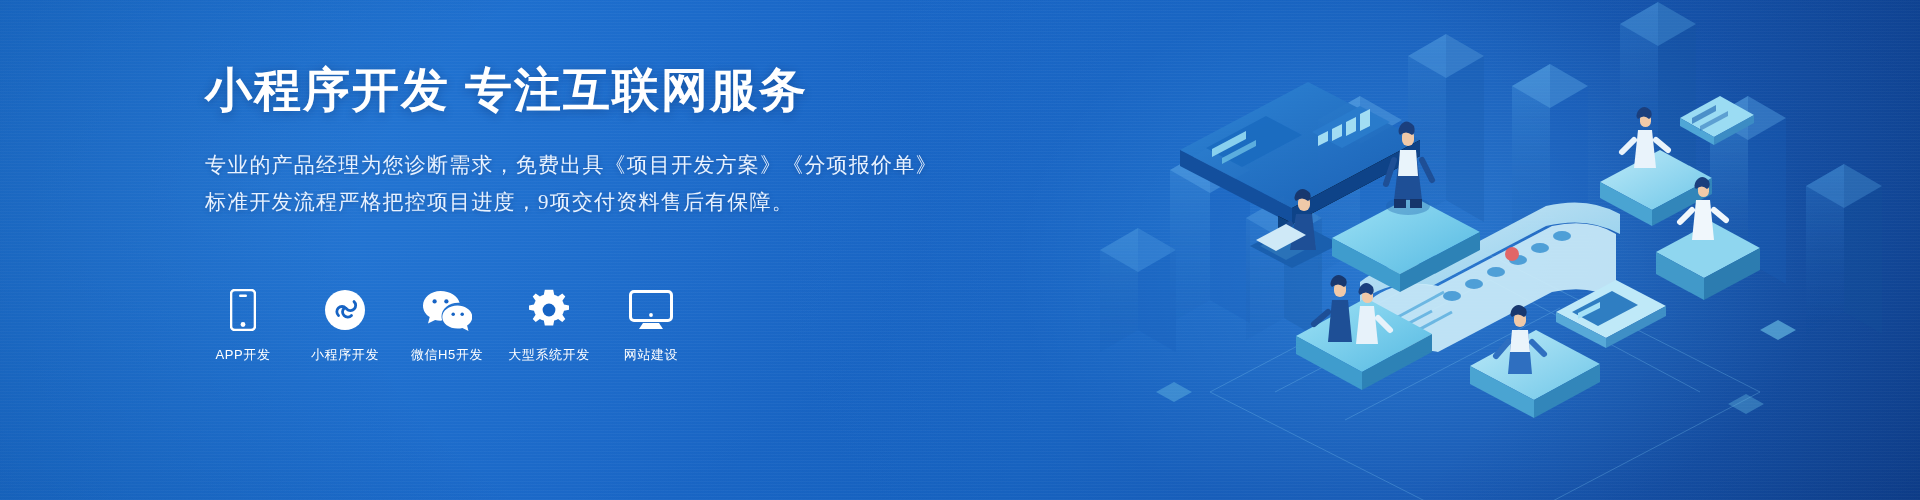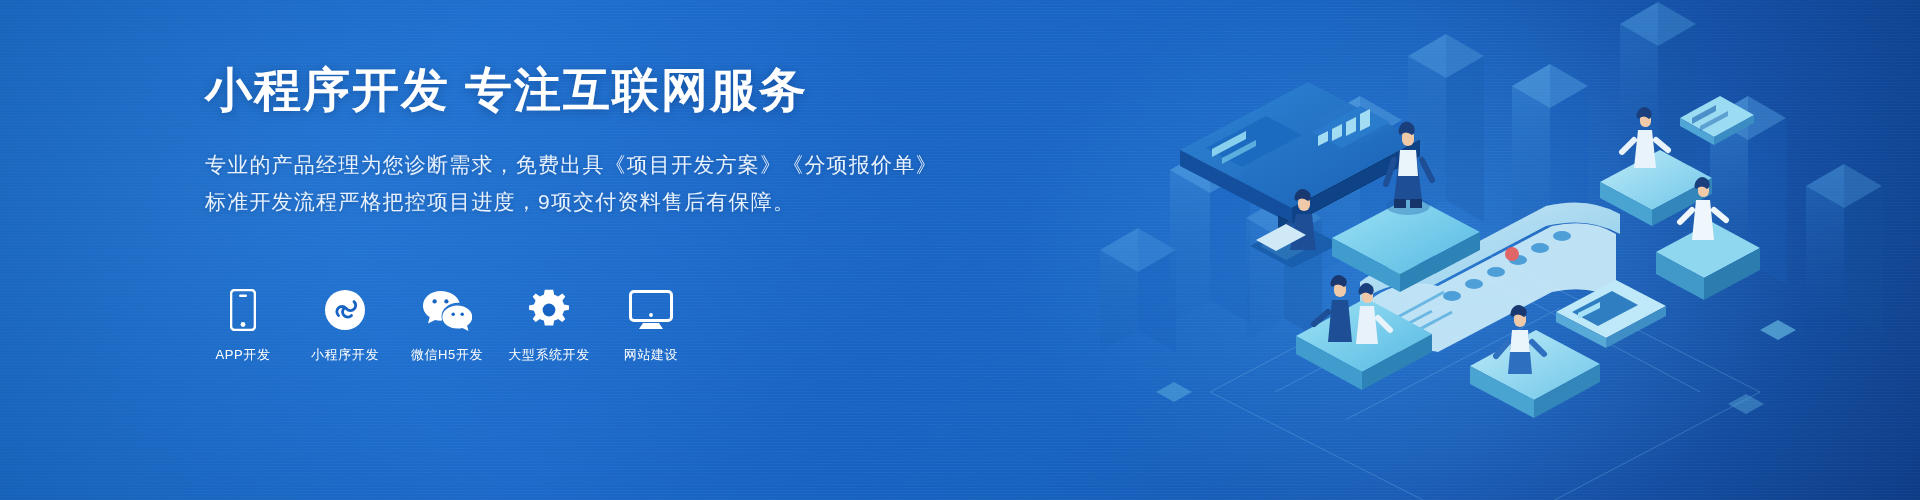--- a/index.html
+++ b/index.html
@@ -53,20 +53,21 @@
     white-space:nowrap;
     text-shadow:0 2px 10px rgba(0,30,80,0.32);
   }
   .subline {
     color:#e8f2ff;
     font-size:21px;
     line-height:1.55;
     letter-spacing:1.2px;
     white-space:nowrap;
     text-shadow:0 1px 5px rgba(0,30,80,0.28);
+    font-family:Liberation Serif, serif;
   }
   #sub1 { margin-top:32px; }
   #sub2 { margin-top:4px; }
 
   
   #services {
     position:absolute;
     left:205px;
     top:288px;
     display:flex;

